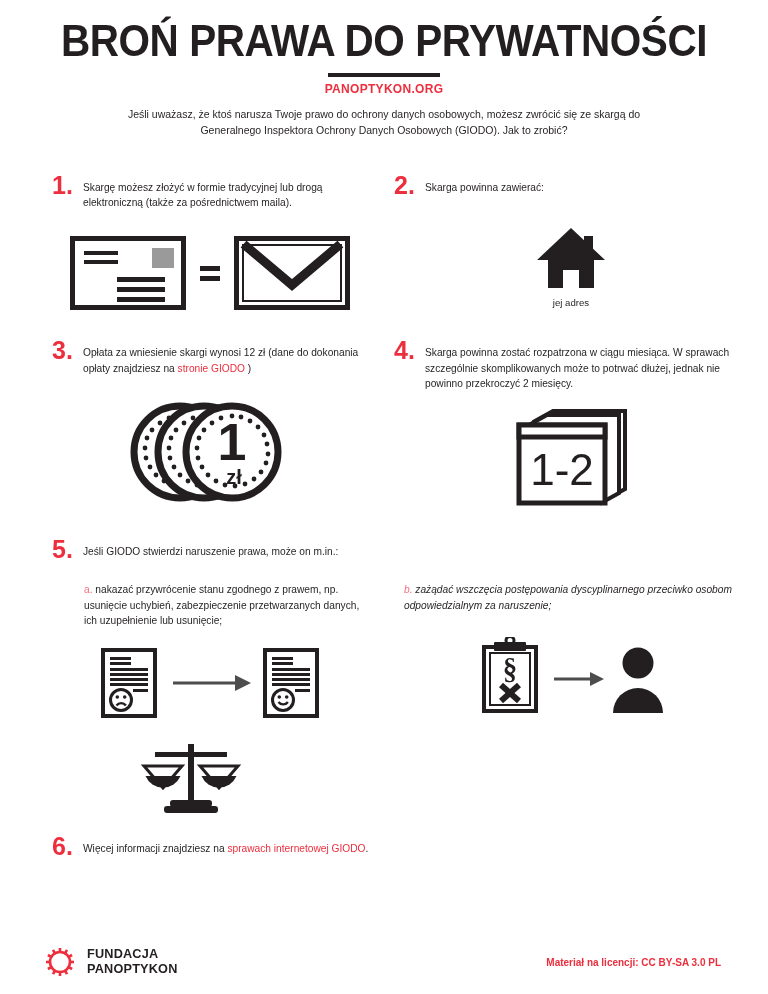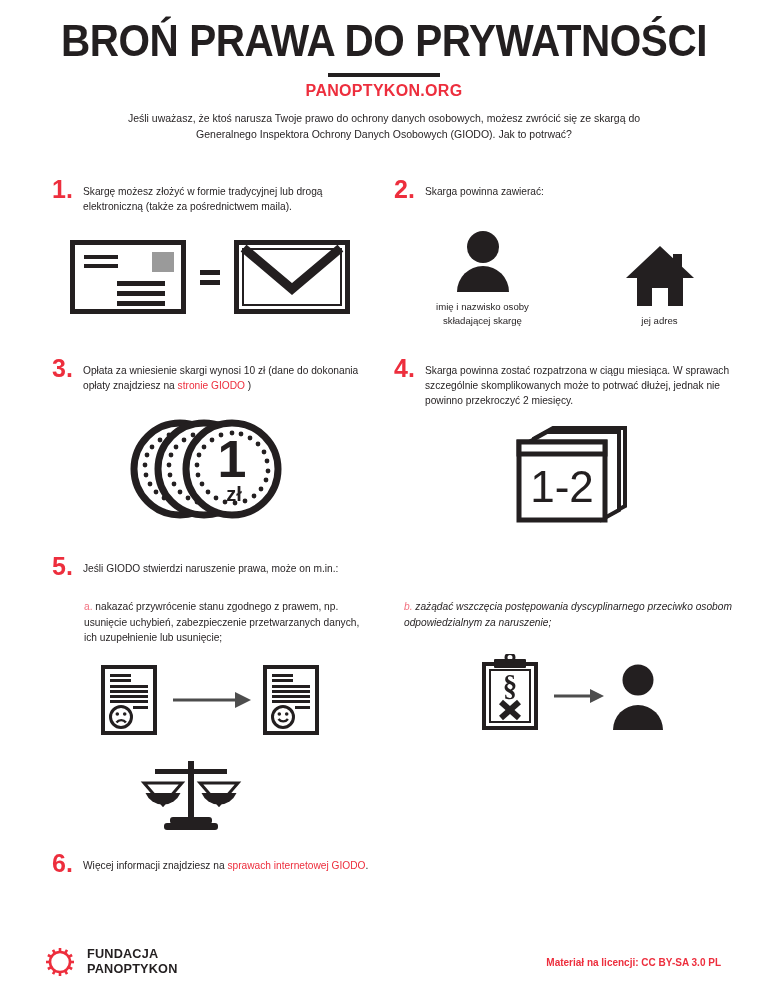--- a/index.html
+++ b/index.html
@@ -35,21 +35,21 @@
     transform: scaleX(0.92);
   }
   .title-rule {
     width: 112px;
     height: 4px;
     background: #231f20;
     margin: 9px auto 5px auto;
   }
   .brand {
     color: #ed2e3d;
-    font-size: 16px;
+    font-size: 12px;
     font-weight: bold;
     letter-spacing: 0.3px;
     margin: 0 0 10px 0;
   }
   .lede {
     font-size: 10.5px;
     line-height: 1.55;
     color: #231f20;
     width: 600px;
     margin: 0 auto;
@@ -157,21 +157,21 @@
 <body>
 
 <div class="page">
 
   <div class="header">
     <h1 class="title">BROŃ PRAWA DO PRYWATNOŚCI</h1>
     <div class="title-rule"></div>
     <div class="brand">PANOPTYKON.ORG</div>
     <div class="lede">
       <div>Jeśli uważasz, że ktoś narusza Twoje prawo do ochrony danych osobowych, możesz zwrócić się ze skargą do</div>
-      <div>Generalnego Inspektora Ochrony Danych Osobowych (GIODO). Jak to potrwać?</div>
+      <div>Generalnego Inspektora Ochrony Danych Osobowych (GIODO). Jak to zrobić?</div>
     </div>
   </div>
 
   <div class="cols" style="margin-top:34px;">
 
     <div class="col col-l">
       <div class="step">
         <div class="step-num">1.</div>
         <div class="step-text">Skargę możesz złożyć w formie tradycyjnej lub drogą elektroniczną (także za pośrednictwem maila).</div>
       </div>
@@ -201,29 +201,20 @@
       </div>
     </div>
 
     <div class="col col-r">
       <div class="step">
         <div class="step-num">2.</div>
         <div class="step-text">Skarga powinna zawierać:</div>
       </div>
       <div class="icon-row" style="margin-top:22px;">
 
-        <div class="icon-cell">
-          <div class="icon-box">
-            <svg width="56" height="62" viewBox="0 0 56 62">
-              <circle cx="28" cy="17" r="16" fill="#231f20"></circle>
-              <path d="M2 62 a26 26 0 0 1 52 0 z" fill="#231f20"></path>
-            </svg>
-          </div>
-          <div class="caption">imię i nazwisko osoby składającej skargę</div>
-        </div>
 
         <div class="icon-cell">
           <div class="icon-box">
             <svg width="70" height="62" viewBox="0 0 70 62">
               <path d="M35 2 L69 34 L58 34 L58 62 L43 62 L43 44 L27 44 L27 62 L12 62 L12 34 L1 34 Z" fill="#231f20"></path>
               <rect x="48" y="10" width="9" height="16" fill="#231f20"></rect>
             </svg>
           </div>
           <div class="caption">jej adres</div>
         </div>
@@ -231,21 +222,21 @@
 
       </div>
     </div>
   </div>
 
   <div class="cols" style="margin-top:28px;">
 
     <div class="col col-l">
       <div class="step">
         <div class="step-num">3.</div>
-        <div class="step-text"><span>Opłata za wniesienie skargi wynosi 10 zł (dane do dokonania opłaty znajdziesz na </span><span class="lnk">stronie GIODO</span><span> )</span></div>
+        <div class="step-text"><span>Opłata za wniesienie skargi wynosi 12 zł (dane do dokonania opłaty znajdziesz na </span><span class="lnk">stronie GIODO</span><span> )</span></div>
       </div>
       <div class="figure" style="margin-top:22px;">
         <div>
           <svg width="160" height="108" viewBox="0 0 160 108">
             <defs>
               <g id="dots">
                 <circle cx="0" cy="-36" r="2.4"></circle>
                   <circle cx="9" cy="-35" r="2.4"></circle>
                 <circle cx="18" cy="-31" r="2.4"></circle>
                   <circle cx="26" cy="-25" r="2.4"></circle>

